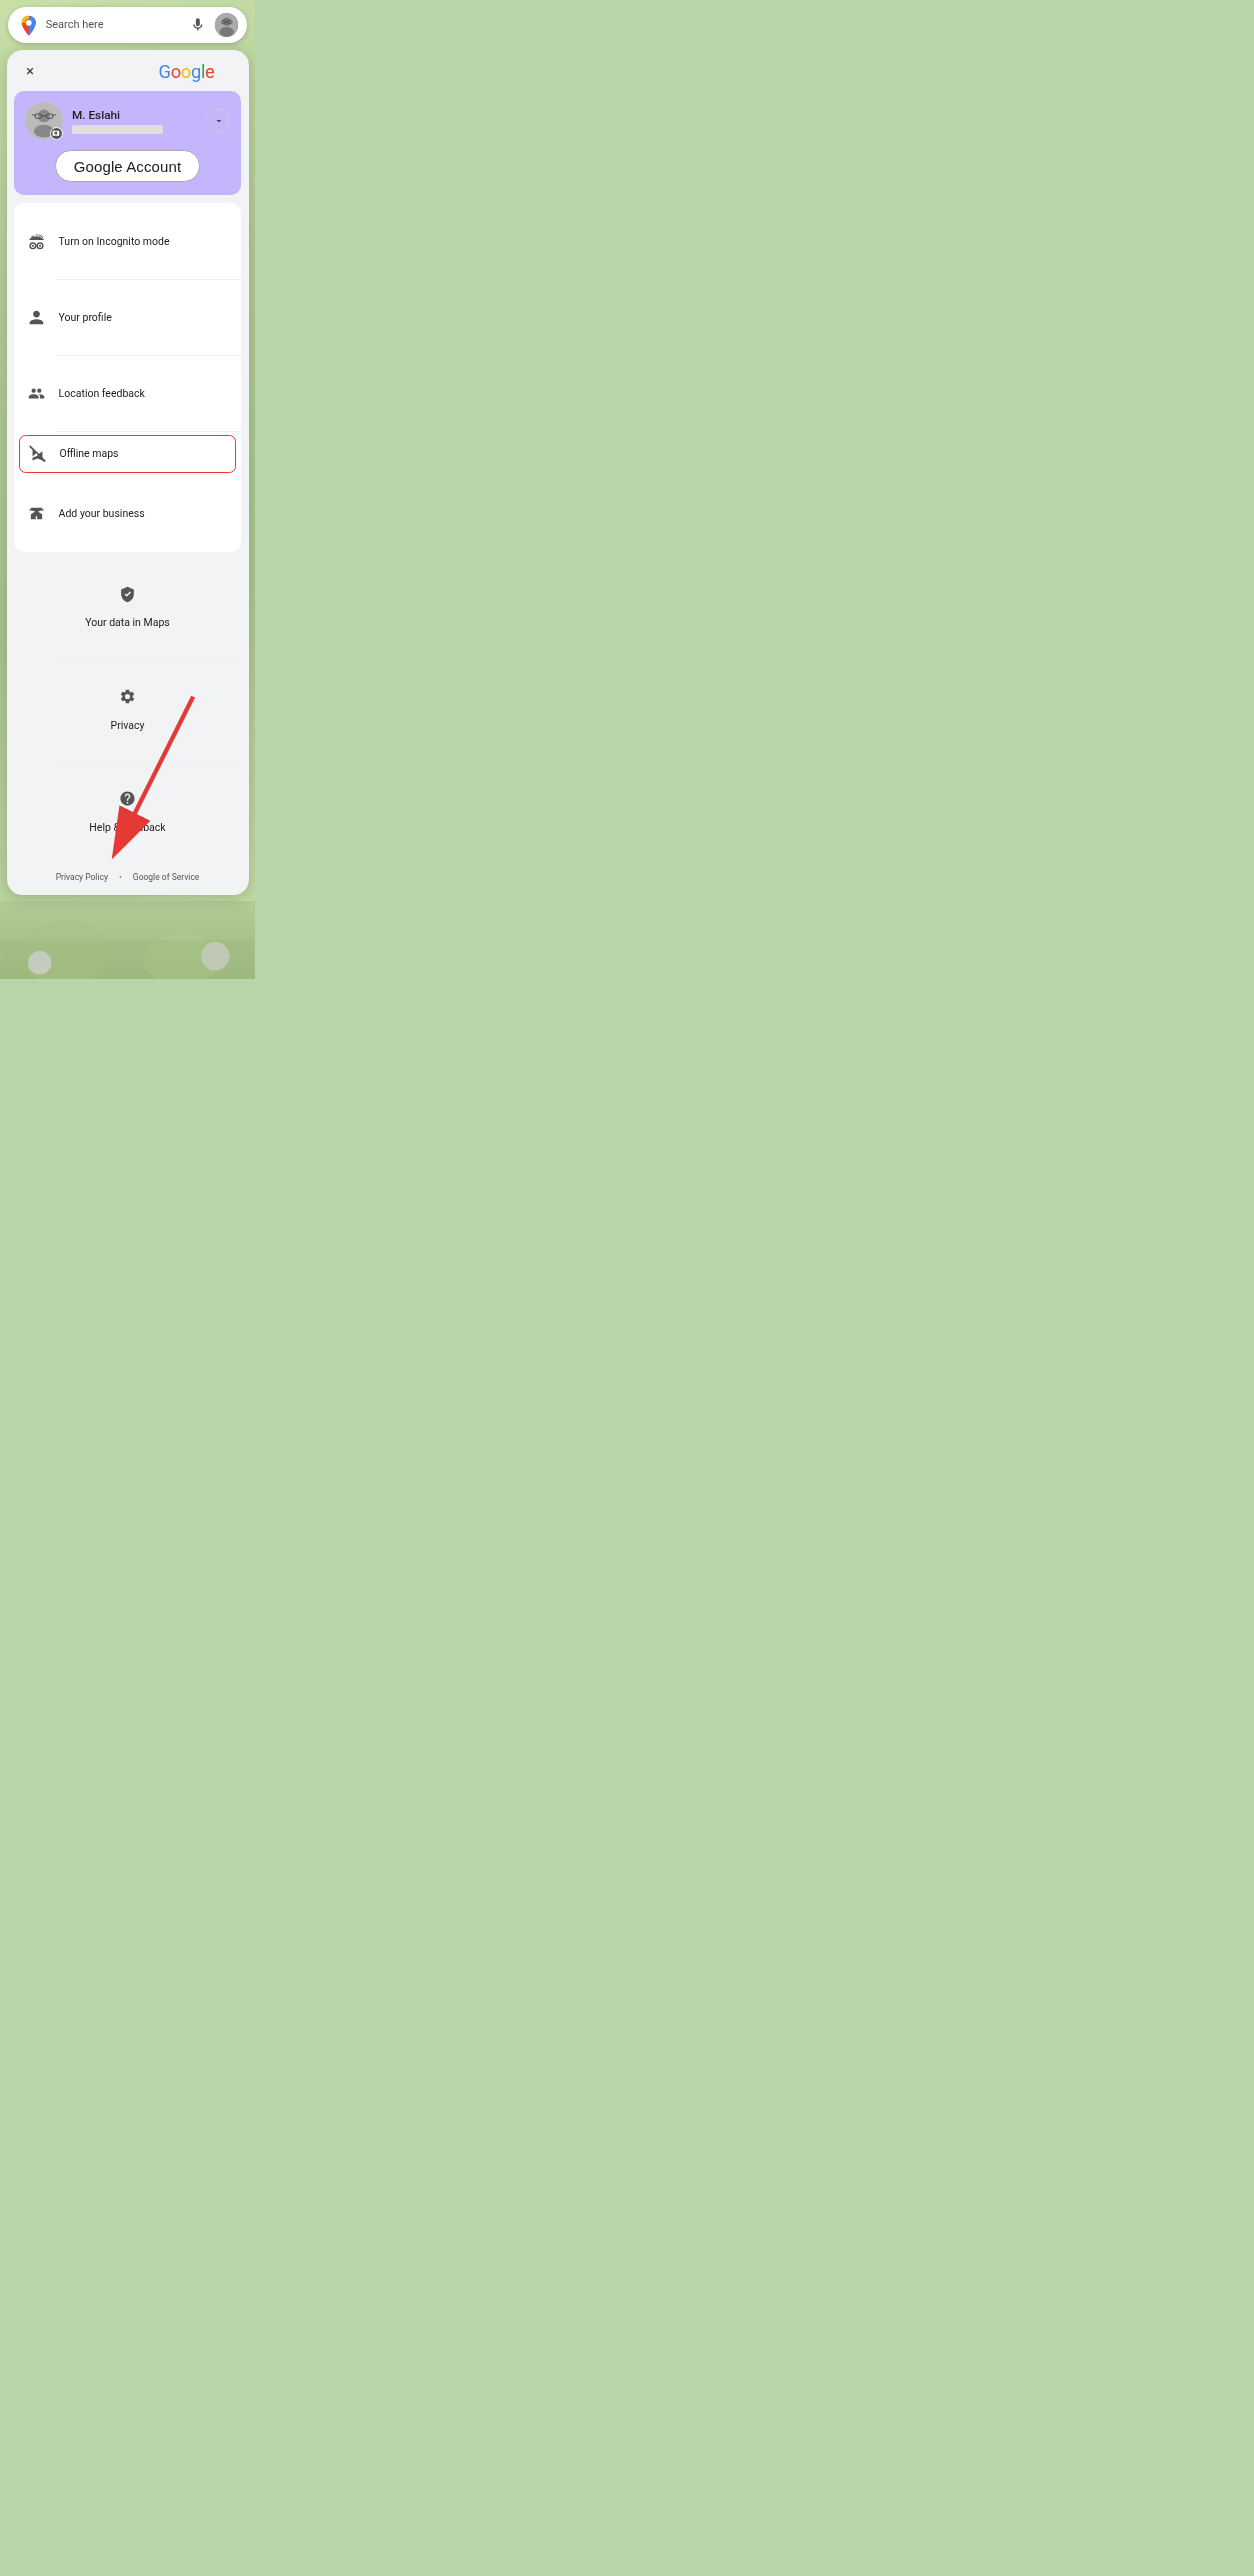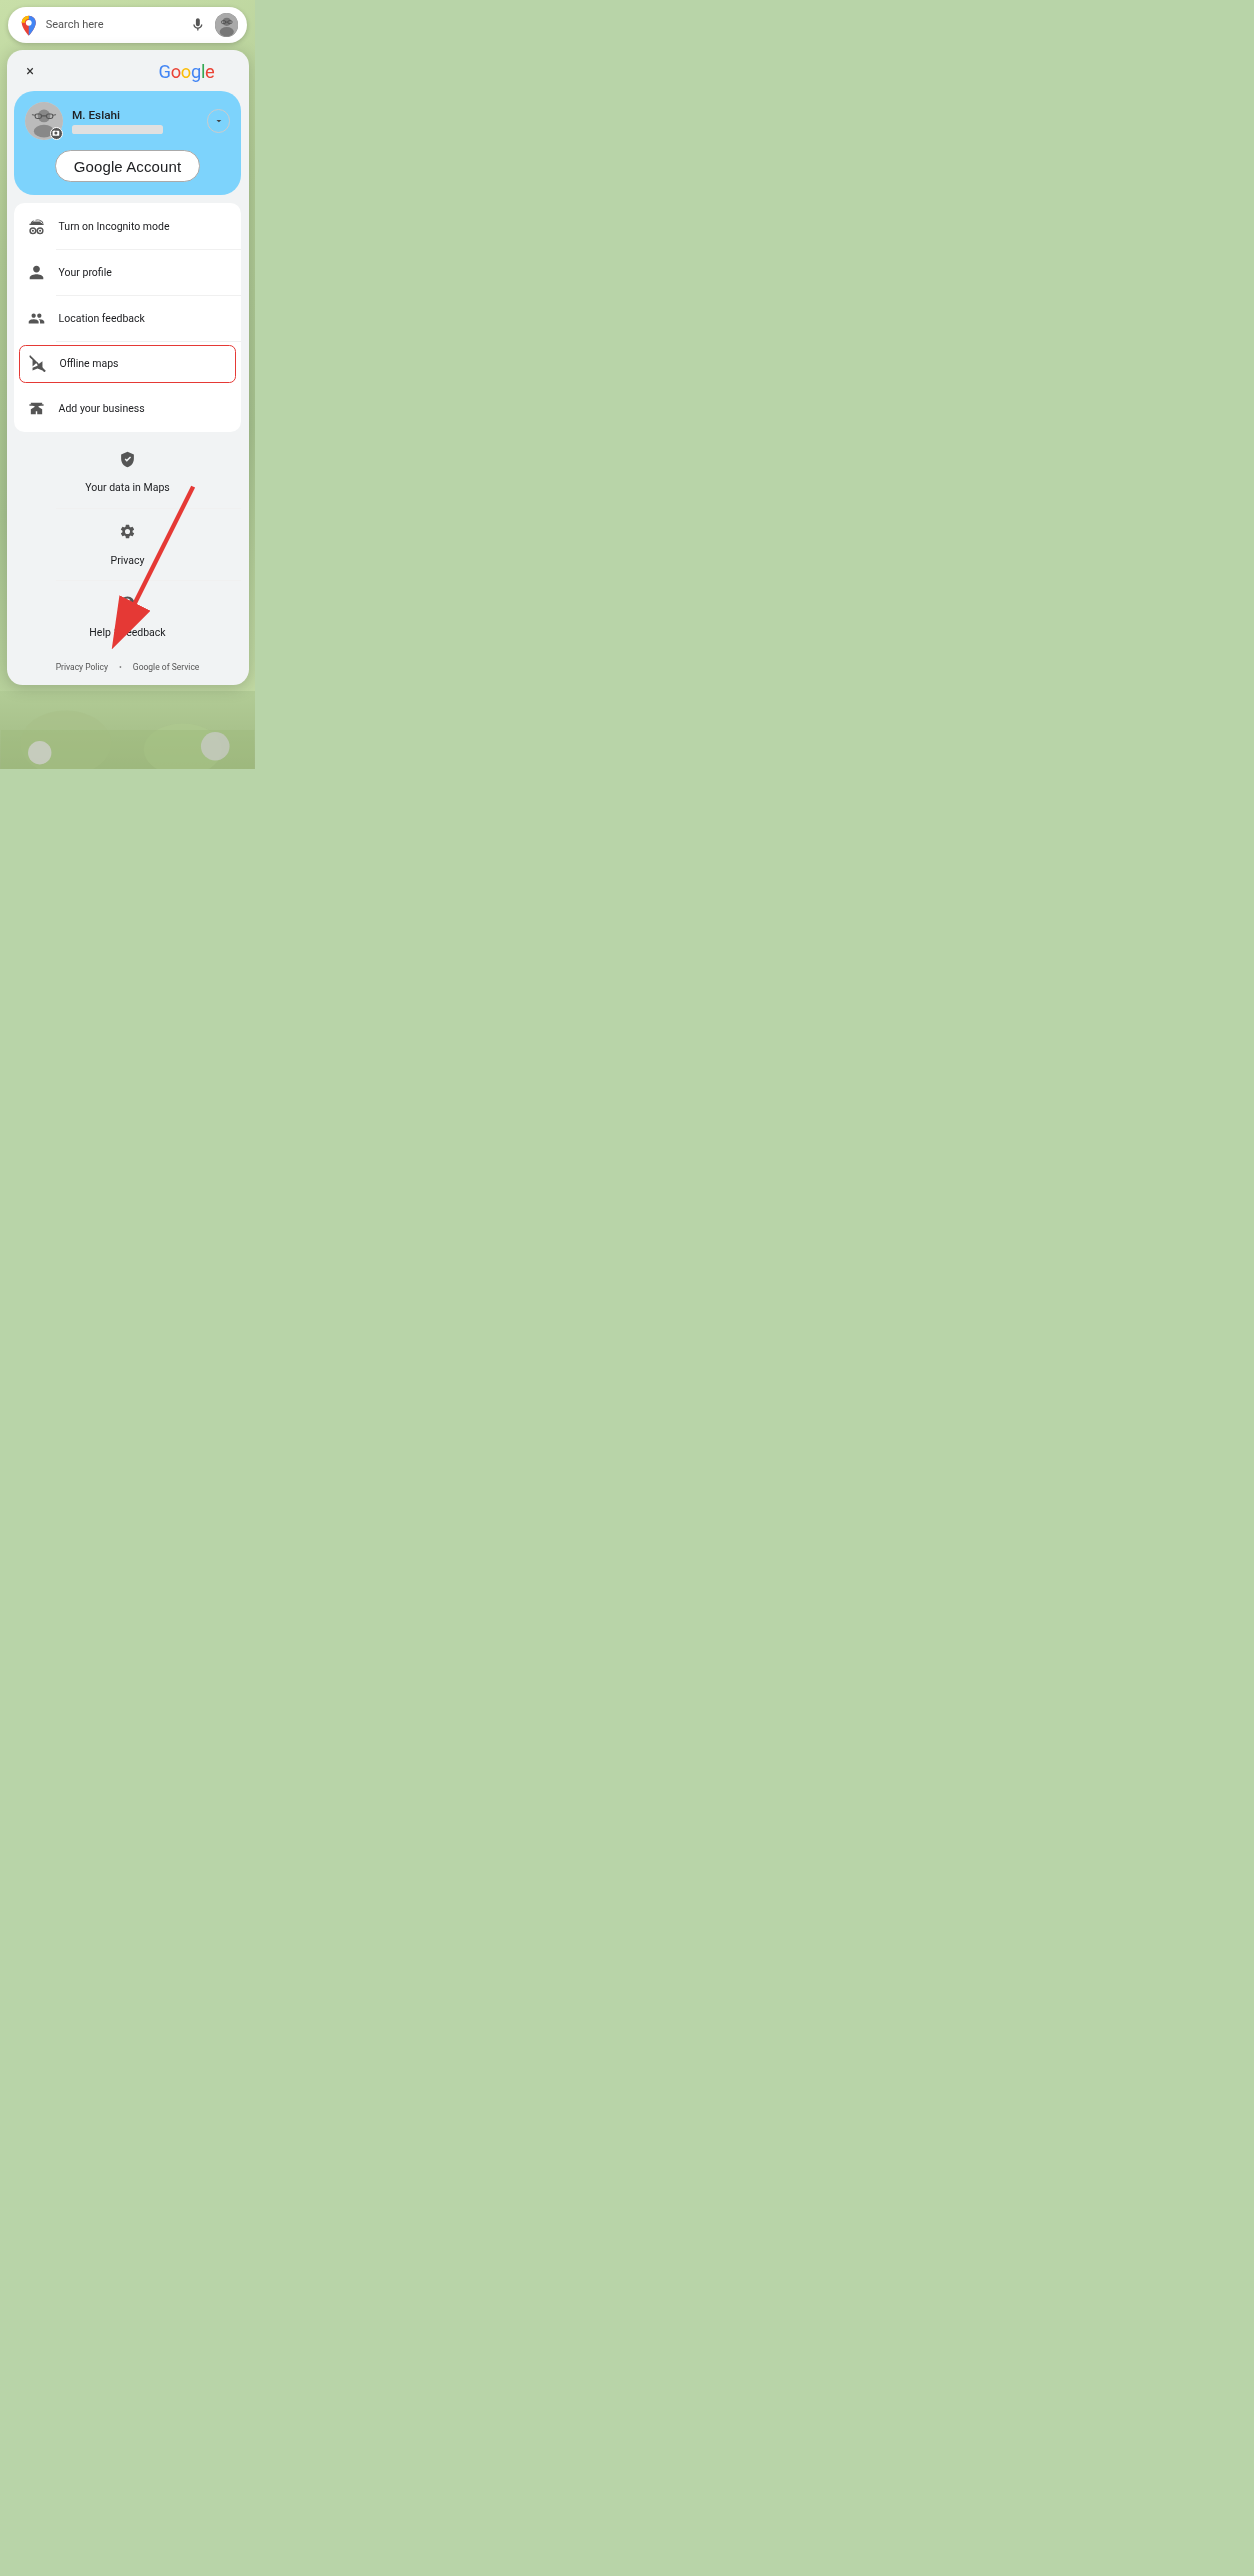--- a/index.html
+++ b/index.html
@@ -112,22 +112,22 @@
     }
 
     .g-blue { color: #4285F4; }
     .g-red { color: #EA4335; }
     .g-yellow { color: #FBBC05; }
     .g-green { color: #34A853; }
 
     
     .account-card {
       margin: 2.6px 7.8px 0 7.8px;
-      background: #7dd3fc;
-      border-radius: 20px;
+      background: #c4b5fd;
+      border-radius: 10px;
       padding: 10.5px 10.5px 13px 10.5px;
     }
 
     .account-info {
       display: flex;
       align-items: center;
       gap: 9.1px;
       margin-bottom: 10.5px;
     }
 
@@ -217,21 +217,21 @@
       margin: 7.8px 7.8px 0 7.8px;
       background: white;
       border-radius: 10.5px;
       overflow: hidden;
     }
 
     .menu-item {
       display: flex;
       align-items: center;
       gap: 13px;
-      padding: 14px 13px;
+      padding: 29px 13px;
       cursor: pointer;
       position: relative;
     }
 
     .menu-item:not(:last-child)::after {
       content: '';
       position: absolute;
       bottom: 0;
       left: 42px;
       right: 0;

